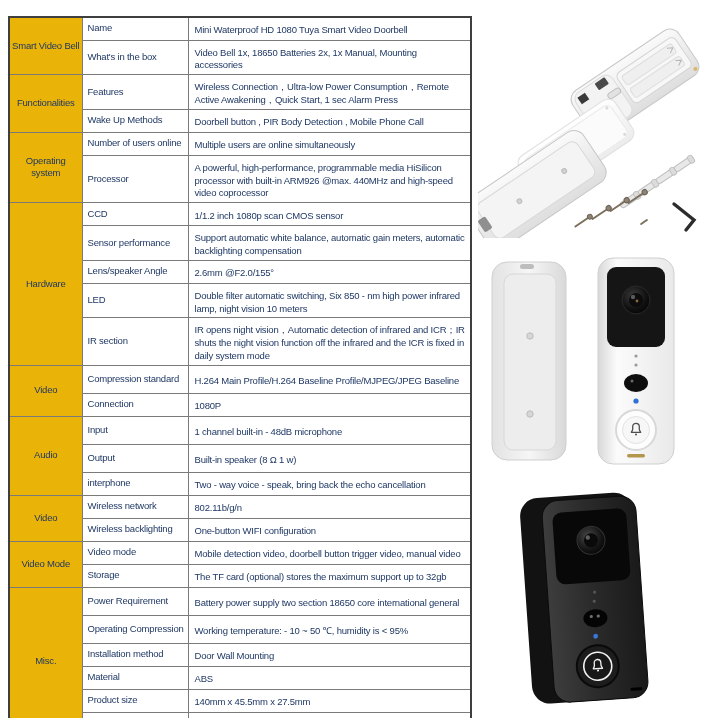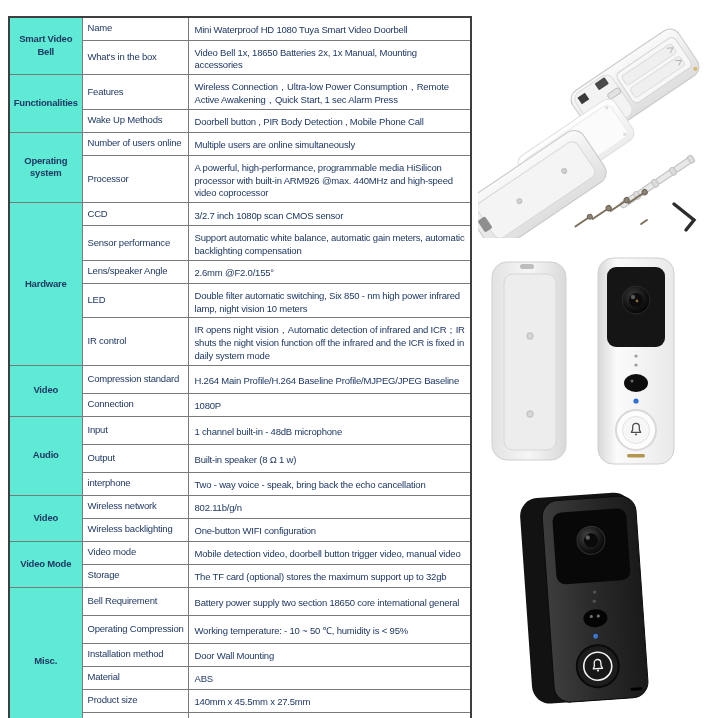--- a/index.html
+++ b/index.html
@@ -18,22 +18,22 @@
   .spec-table td{
     border:1px solid #7a7a7a;
     vertical-align:middle;
     box-sizing:border-box;
     padding:2px 4px;
     overflow:hidden;
   }
   .spec-table tr{height:23px;}
   .spec-table tr.tall{height:28px;}
   td.cat{
-    background:#5eead4;
-    font-weight:bold;
+    background:#eab308;
+    font-weight:normal;
     text-align:center;
     padding:2px 2px;
   }
   td.lbl{padding:2px 3px 2px 5px;}
   td.val{padding:6px 4px 2px 6px;}
   
   .photo{position:absolute;}
   #photo-parts{left:478px;top:18px;width:236px;height:220px;}
   #photo-white{left:480px;top:248px;width:228px;height:228px;}
   #photo-black{left:498px;top:482px;width:200px;height:232px;}
@@ -76,36 +76,36 @@
       <td class="val">Multiple users are online simultaneously</td>
     </tr>
     <tr>
       <td class="lbl">Processor</td>
       <td class="val">A powerful, high-performance, programmable media HiSilicon processor with built-in ARM926 @max. 440MHz and high-speed video coprocessor</td>
     </tr>
 
     <tr>
       <td class="cat" rowspan="5">Hardware</td>
       <td class="lbl">CCD</td>
-      <td class="val">3/2.7 inch 1080p scan CMOS sensor</td>
+      <td class="val">1/1.2 inch 1080p scan CMOS sensor</td>
     </tr>
     <tr>
       <td class="lbl">Sensor performance</td>
       <td class="val">Support automatic white balance, automatic gain meters, automatic backlighting compensation</td>
     </tr>
     <tr>
       <td class="lbl">Lens/speaker Angle</td>
       <td class="val">2.6mm @F2.0/155°</td>
     </tr>
     <tr>
       <td class="lbl">LED</td>
       <td class="val">Double filter automatic switching, Six 850 - nm high power infrared lamp, night vision 10 meters</td>
     </tr>
     <tr>
-      <td class="lbl">IR control</td>
+      <td class="lbl">IR section</td>
       <td class="val">IR opens night vision，Automatic detection of infrared and ICR；IR shuts the night vision function off the infrared and the ICR is fixed in daily system mode</td>
     </tr>
 
     <tr class="tall">
       <td class="cat" rowspan="2">Video</td>
       <td class="lbl">Compression standard</td>
       <td class="val">H.264 Main Profile/H.264 Baseline Profile/MJPEG/JPEG Baseline</td>
     </tr>
     <tr>
       <td class="lbl">Connection</td>
@@ -141,21 +141,21 @@
       <td class="lbl">Video mode</td>
       <td class="val">Mobile detection video, doorbell button trigger video, manual video</td>
     </tr>
     <tr>
       <td class="lbl">Storage</td>
       <td class="val">The TF card (optional) stores the maximum support up to 32gb</td>
     </tr>
 
     <tr class="tall">
       <td class="cat" rowspan="6">Misc.</td>
-      <td class="lbl">Bell Requirement</td>
+      <td class="lbl">Power Requirement</td>
       <td class="val">Battery power supply two section 18650 core international general</td>
     </tr>
     <tr class="tall">
       <td class="lbl">Operating Compression</td>
       <td class="val">Working temperature:  - 10 ~ 50 ℃, humidity is &lt; 95%</td>
     </tr>
     <tr>
       <td class="lbl">Installation method</td>
       <td class="val">Door Wall Mounting</td>
     </tr>

